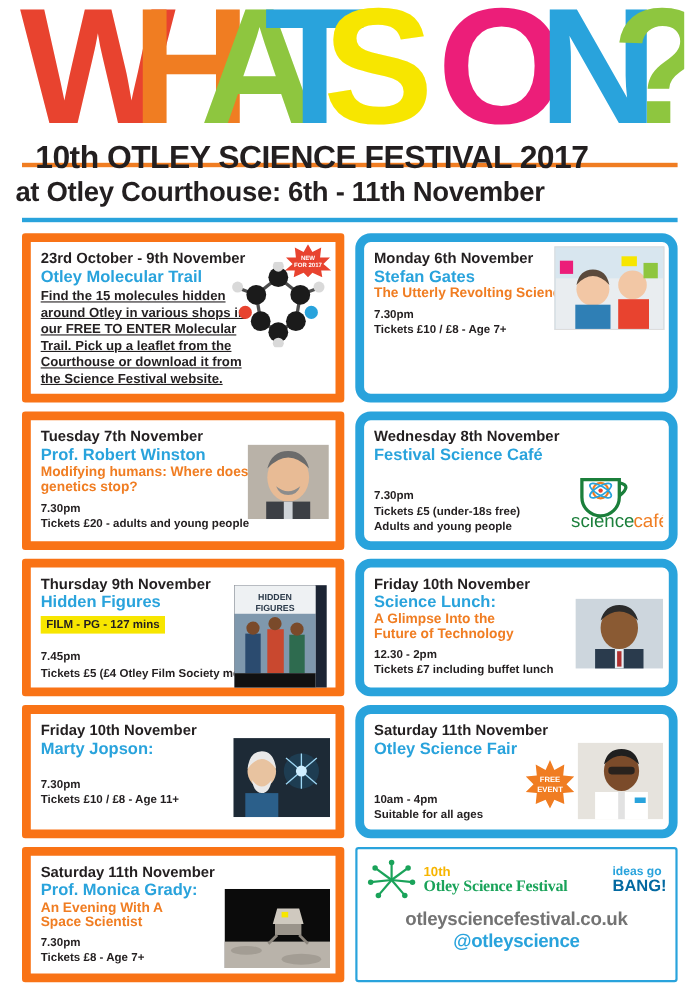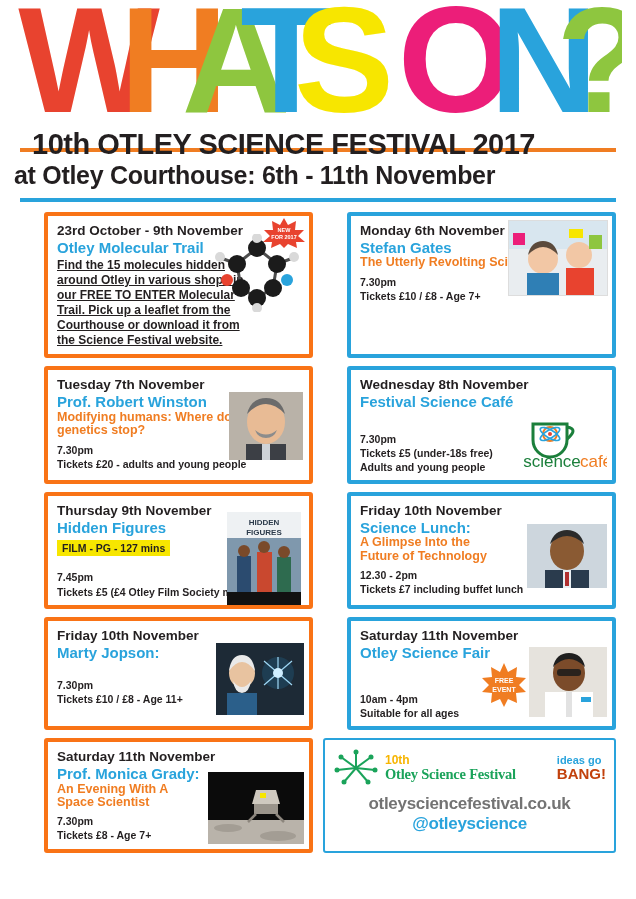--- a/index.html
+++ b/index.html
@@ -41,31 +41,30 @@
   .hr-blue { height:4px; background:#29a3dc; margin:0 6px 10px 6px; }
 
   
   .grid {
     display:grid;
     grid-template-columns:1fr 1fr;
     gap:8px 10px;
     padding:0 6px;
   }
   .card {
-    border:4px solid #f97316;
+    border:8px solid #f97316;
     border-radius:3px;
     padding:7px 20px 6px 9px;
     position:relative;
     overflow:hidden;
     min-height:96px;
     box-sizing:border-box;
     background:#fff;
-    margin-left:24px;
-  }
-  .card.blue { border-color:#29a3dc; }
+  }
+  .card.blue { border-color:#29a3dc;border-radius:14px; }
   .card .date {
     font-size:13.5px; font-weight:bold; color:#231f20; margin-bottom:2px;
   }
   .card .title {
     font-size:15px; font-weight:bold; color:#29a3dc; line-height:1.02; margin-bottom:1px;
   }
   .card .sub {
     font-size:12.5px; font-weight:bold; color:#f07d22; line-height:1.1;
   }
   .card .body {
@@ -91,21 +90,21 @@
     position:absolute; right:3px; top:2px; width:44px; height:30px;
   }
 
   
   .photo-stefan { right:4px; top:4px; width:98px; height:74px; background:#cfe3ef; border:1px solid #ddd; }
   
   .photo-winston { right:6px; top:22px; width:74px; height:68px; }
   
   .cafe { right:5px; bottom:6px; width:110px; height:60px; background:#fff; }
   
-  .poster { right:8px; top:16px; width:74px; height:96px; background:#1b2433; }
+  .poster { right:8px; top:16px; width:84px; height:96px; background:#1b2433; }
   
   .photo-lunch { right:5px; top:28px; width:80px; height:64px; }
   
   .photo-marty { right:5px; top:22px; width:88px; height:72px; }
   
   .photo-fair { right:5px; top:26px; width:78px; height:70px; }
   .free-badge {
     position:absolute; right:86px; top:42px; width:44px; height:44px;
   }
   
@@ -113,21 +112,21 @@
 
   
   .footer-card {
     border:2px solid #29a3dc; border-radius:3px; padding:8px 8px 6px 8px;
     box-sizing:border-box; min-height:96px; position:relative; text-align:center;
   }
   .footer-top { display:flex; align-items:center; justify-content:space-between; }
   .osf-logo { display:flex; align-items:center; gap:6px; }
   .osf-name { font-size:14.5px; font-weight:bold; color:#1aa35a; letter-spacing:-0.2px;font-family:Liberation Serif, serif; }
   .ideas { font-size:11px; font-weight:bold; color:#29a3dc; line-height:1.05; text-align:left; }
-  .ideas .bang { font-size:15px; color:#c2410c; }
+  .ideas .bang { font-size:15px; color:#0369a1; }
   .url { font-size:17px; font-weight:bold; color:#737373; margin-top:6px; letter-spacing:-0.3px; }
   .handle { font-size:17px; font-weight:bold; color:#29a3dc; letter-spacing:-0.3px; }
 </style>
 </head>
 <body>
 
 <div class="page">
 
   <div class="masthead">
     <div class="whatson">

